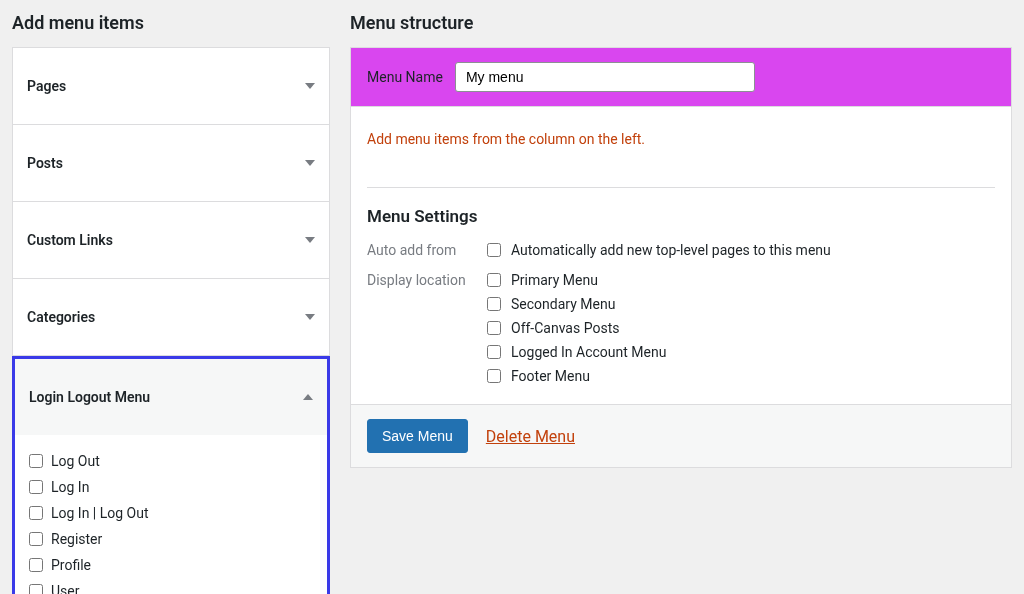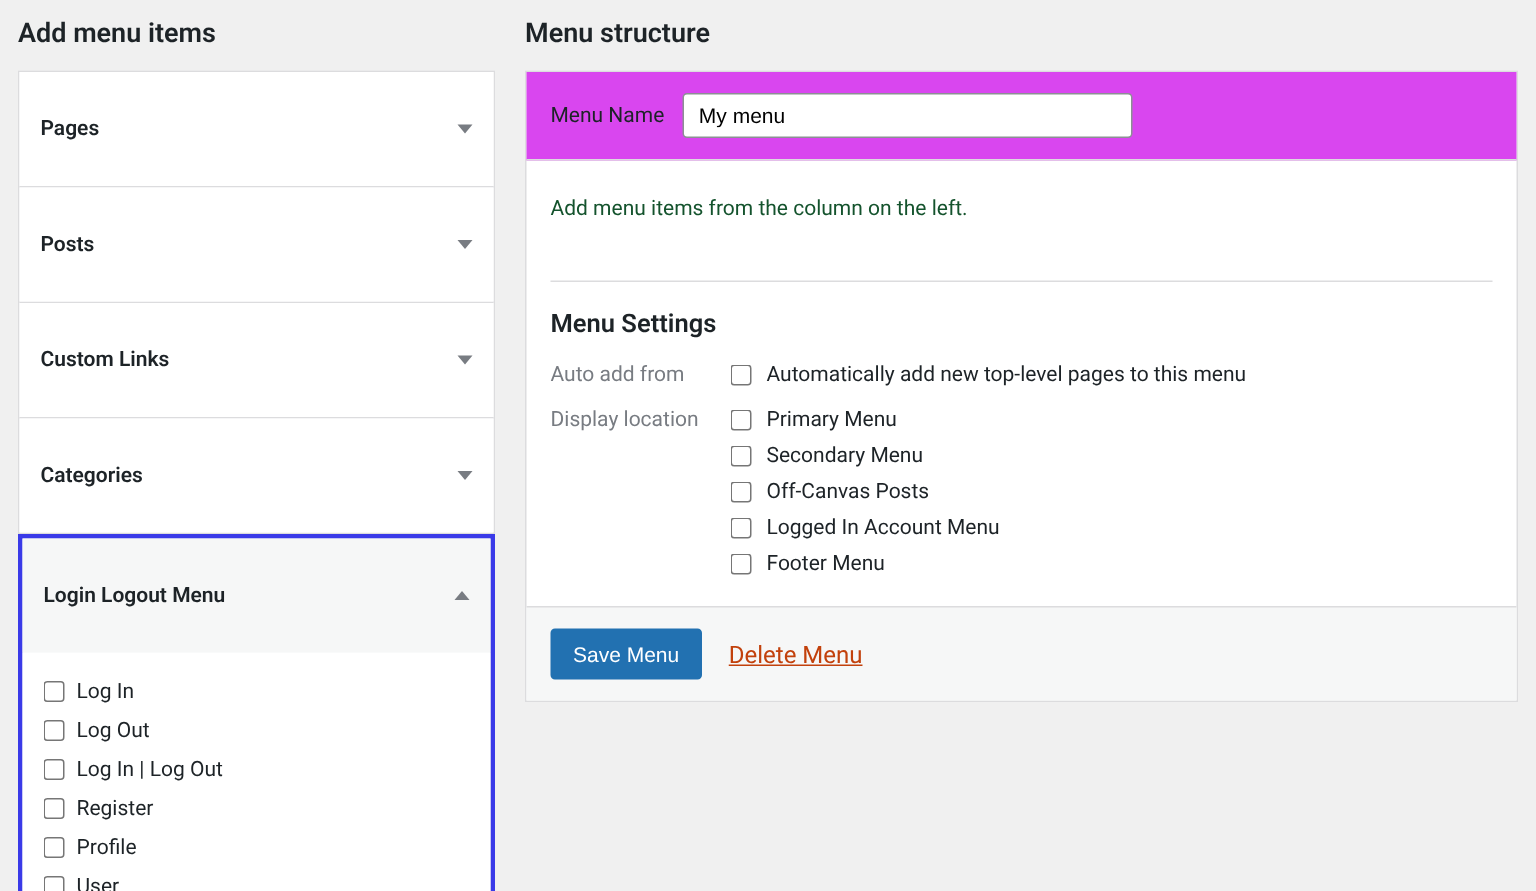--- a/index.html
+++ b/index.html
@@ -23,21 +23,21 @@
     .chk-list li { margin-bottom: 10px; display: flex; align-items: center; }
     .chk-list li:last-child { margin-bottom: 0; }
     .chk-list input[type=checkbox] { margin-right: 8px; width: 14px; height: 14px; }
     .acc-foot { display: flex; justify-content: space-between; align-items: center; border-top: none; padding-top: 2px; }
     .help-link { color: #2271b1; text-decoration: underline; font-size: 14px; }
     .btn-outline { background: #f6f7f7; border: 1px solid #2271b1; color: #2271b1; border-radius: 3px; padding: 7px 12px; font-size: 14px; cursor: pointer; }
     .panel { border: 1px solid #dcdcde; background: #fff; }
     .panel-header { background: #d946ef; border-bottom: 1px solid #dcdcde; padding: 14px 16px; display: flex; align-items: center; gap: 12px; }
     .panel-header input[type=text] { padding: 4px 10px; border: 1px solid #8c8f94; border-radius: 3px; font-size: 14px; width: 300px; height: 30px; }
     .panel-body { padding: 24px 16px 6px 16px; }
-    .hint { color: #14532d; margin-bottom: 40px; }
+    .hint { color: #c2410c; margin-bottom: 40px; }
     hr { border: none; border-top: 1px solid #dcdcde; margin: 0 0 18px 0; }
     h3 { font-size: 17px; font-weight: 600; margin-bottom: 16px; }
     .setting-row { display: flex; margin-bottom: 14px; }
     .setting-label { width: 120px; color: #787c82; font-size: 14px; }
     .opts { list-style: none; }
     .opts li { display: flex; align-items: center; margin-bottom: 8px; }
     .opts li:last-child { margin-bottom: 0; }
     .opts input[type=checkbox] { margin-right: 10px; width: 14px; height: 14px; }
     .panel-footer { background: #f6f7f7; border-top: 1px solid #dcdcde; padding: 14px 16px; display: flex; align-items: center; gap: 18px; }
     .btn-primary { background: #2271b1; color: #fff; border: 1px solid #2271b1; border-radius: 3px; padding: 8px 14px; font-size: 14px; cursor: pointer; }
@@ -79,25 +79,25 @@
     </div>
     <div class="highlight">
       <div class="acc-header open">
         <span class="acc-title">Login Logout Menu</span>
         <span class="caret caret-up"></span>
       </div>
       <div class="acc-body">
         <ul class="chk-list">
           <li>
             <input type="checkbox" style="">
-            <span>Log In</span>
+            <span>Log Out</span>
           </li>
           <li>
             <input type="checkbox" style="">
-            <span>Log Out</span>
+            <span>Log In</span>
           </li>
           <li>
             <input type="checkbox" style="">
             <span>Log In | Log Out</span>
           </li>
           <li>
             <input type="checkbox" style="">
             <span>Register</span>
           </li>
           <li>

